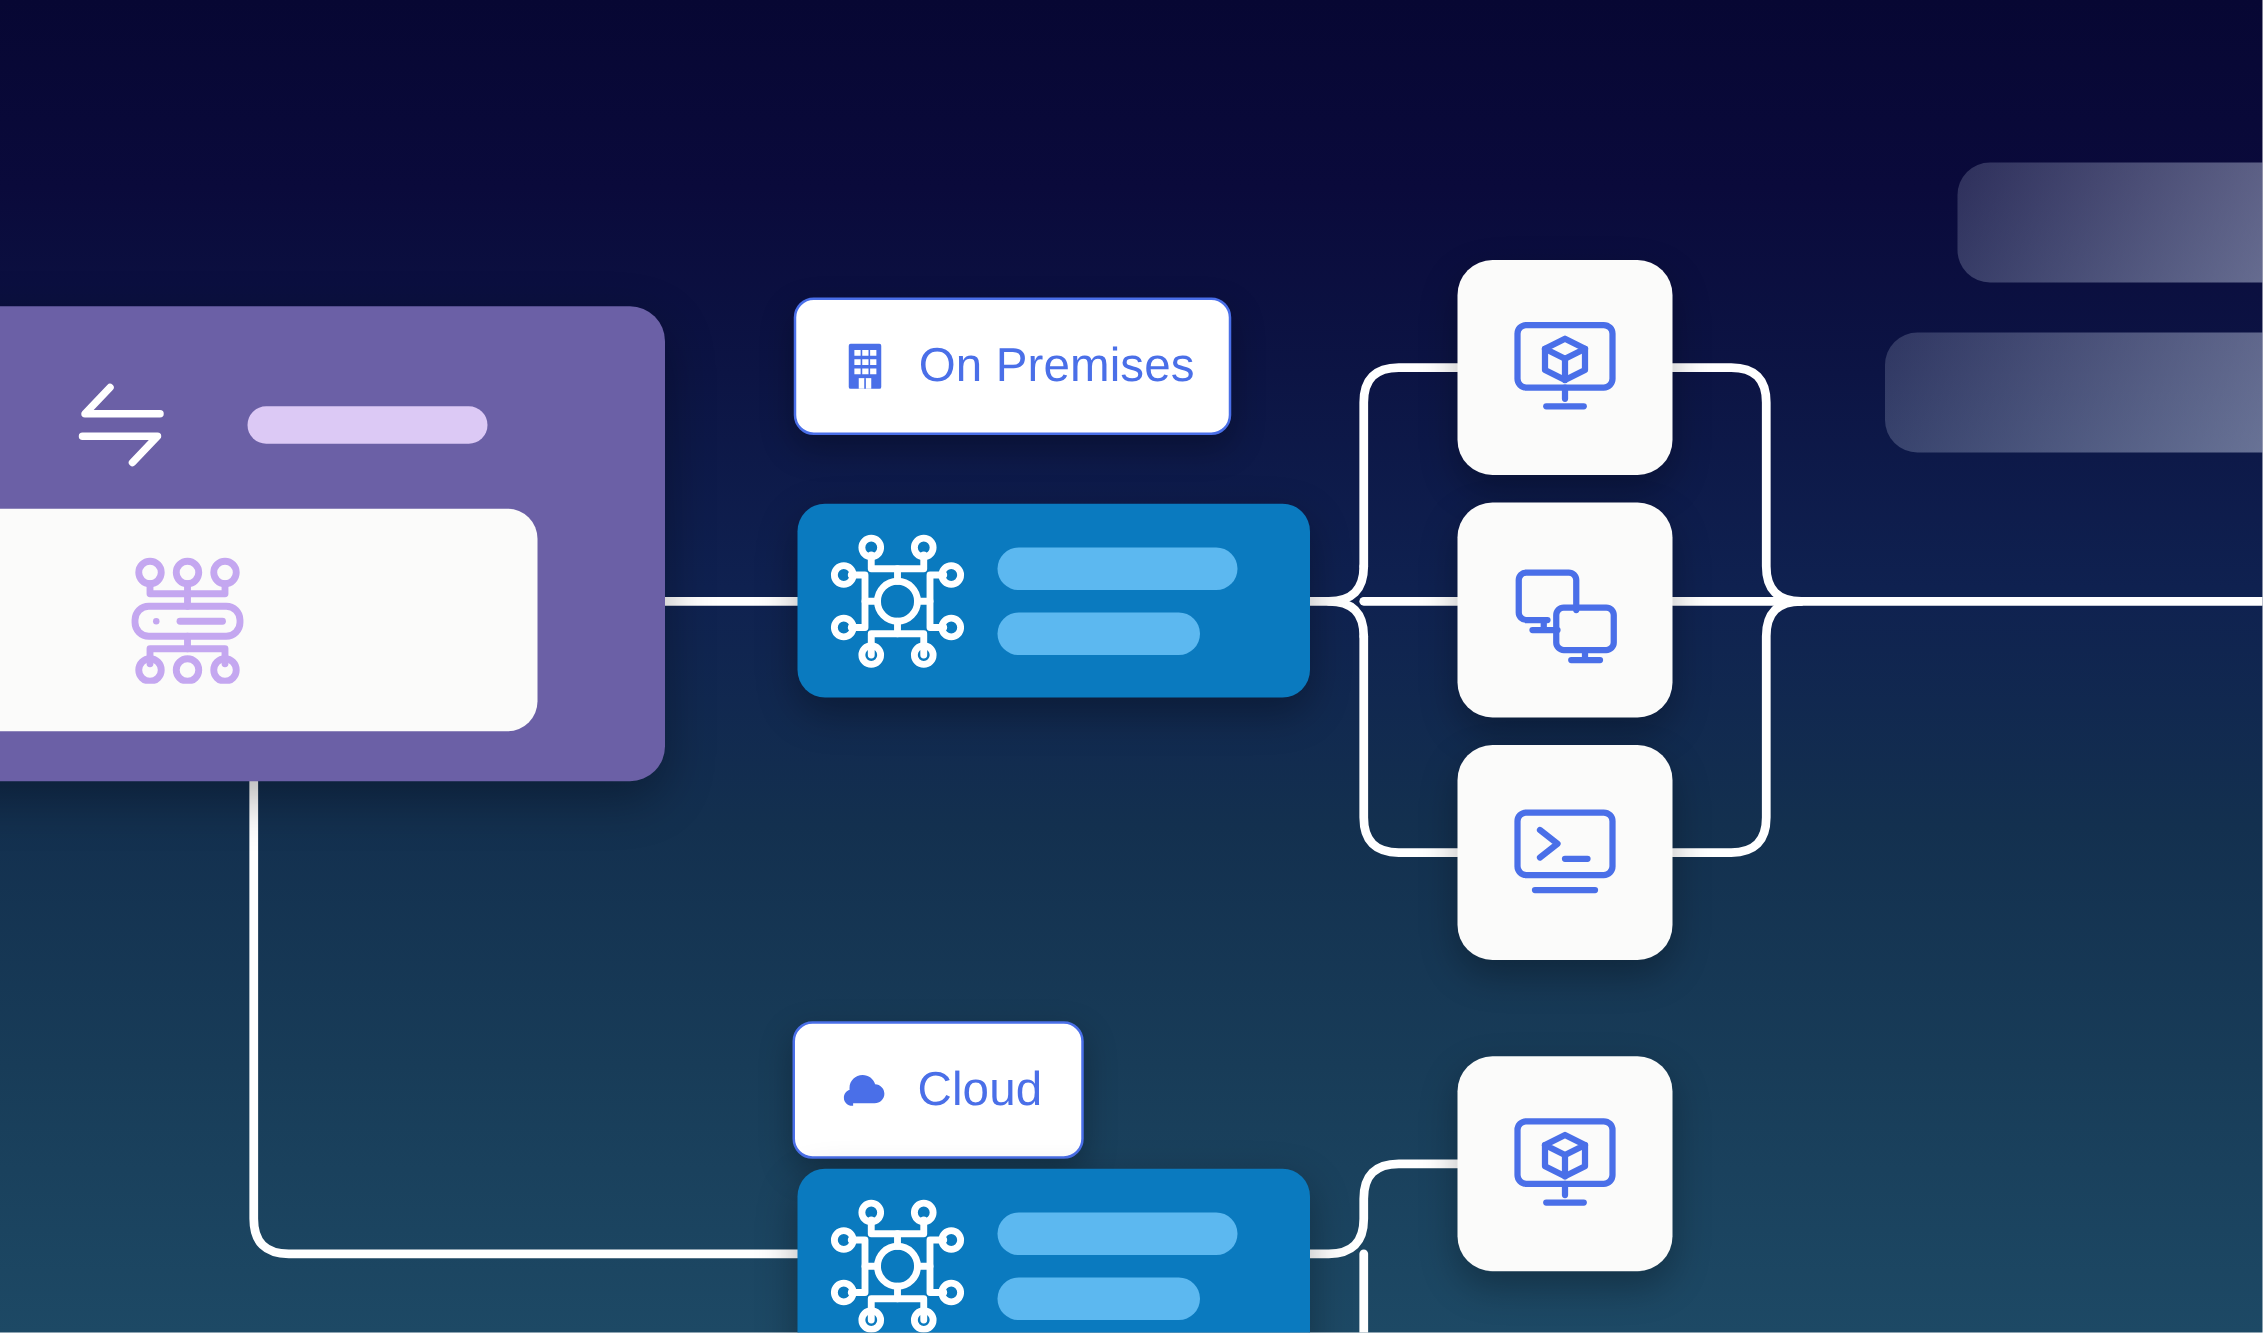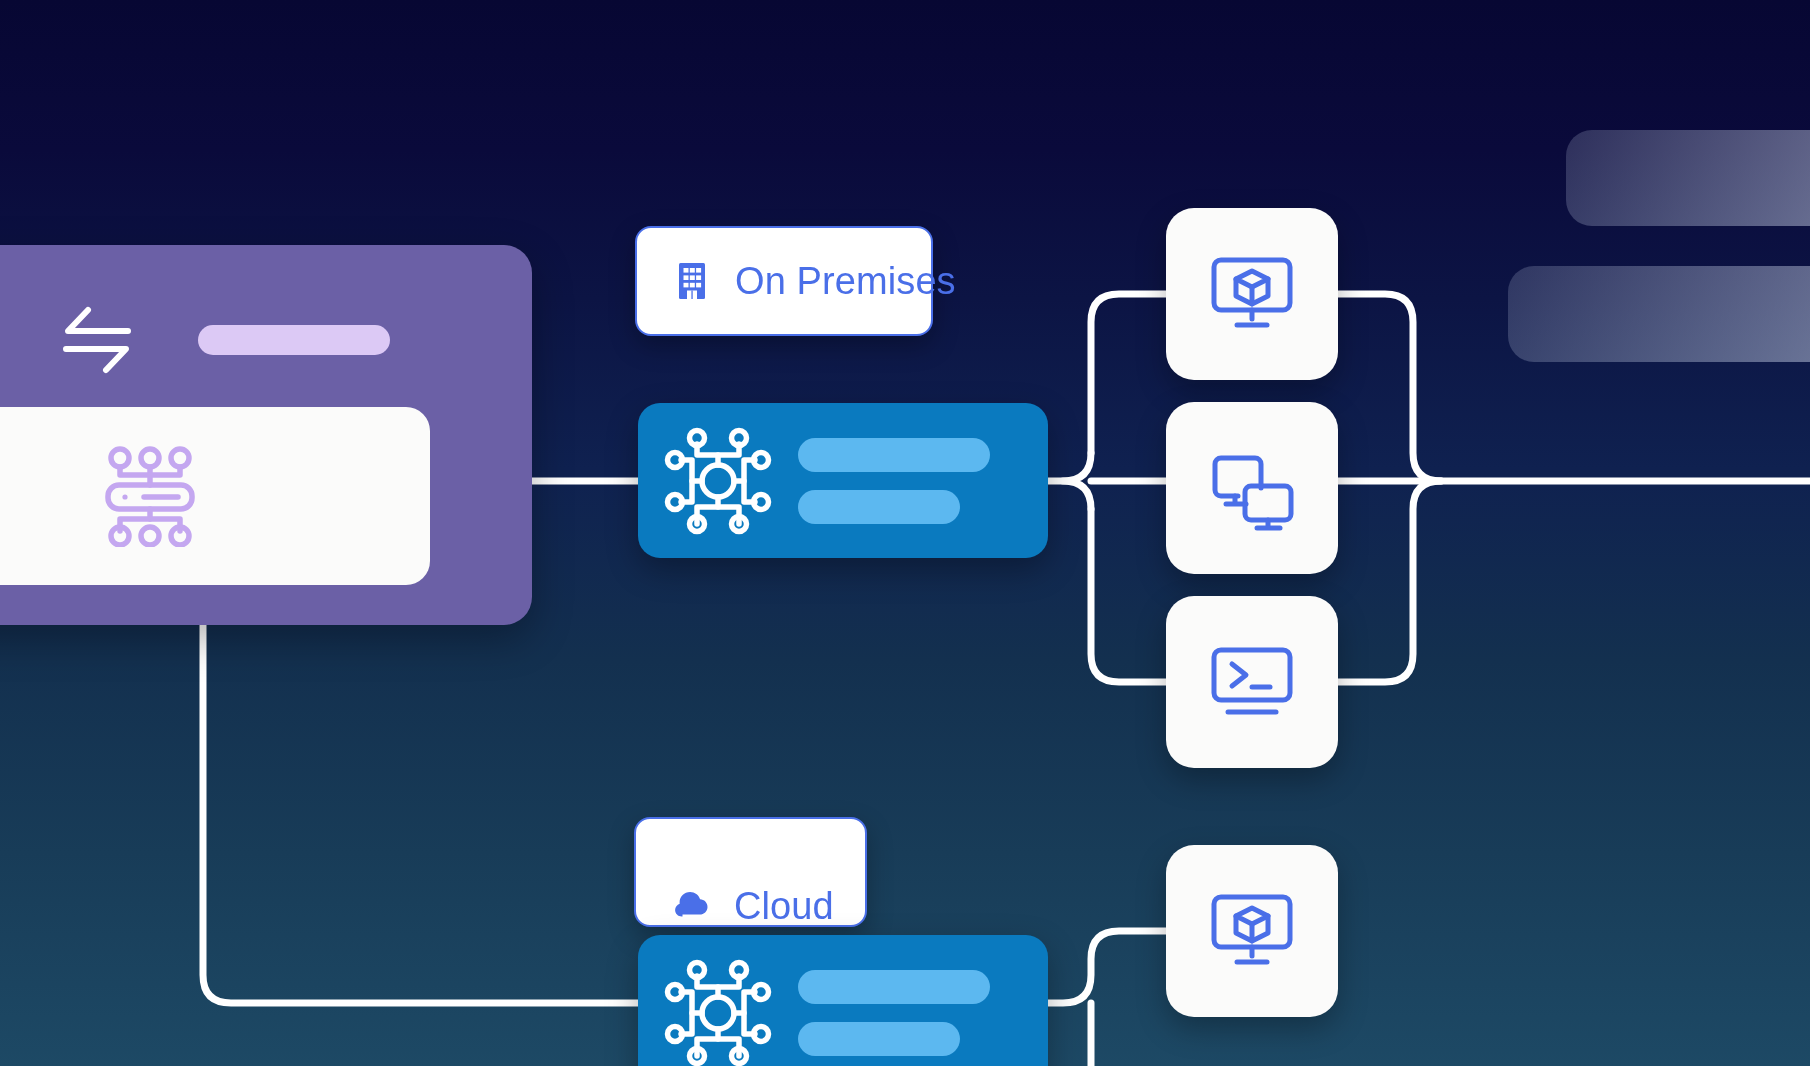--- a/index.html
+++ b/index.html
@@ -61,22 +61,22 @@
     padding:0 34px;
     box-shadow: 0 10px 26px rgba(0,0,0,.28);
   }
   .pill-label {
     color:#4a6fe8;
     font-size:38px;
     line-height:1;
     letter-spacing:.1px;
     white-space:nowrap;
   }
-  #pill-onprem { left:635px; top:226px; width:298px; height:110px; }
-  #pill-cloud  { left:634px; top:817px; width:233px; height:110px;align-items:flex-end; }
+  #pill-onprem { left:635px; top:238px; width:350px; height:110px; }
+  #pill-cloud  { left:634px; top:817px; width:233px; height:110px; }
   .pill-icon { width:42px; height:42px; flex:0 0 auto; display:block; }
 
   
   .blue-card {
     position:absolute; z-index:5;
     background:#0a7abf;
     border-radius:22px;
     display:flex; align-items:center;
     box-shadow: 0 12px 32px rgba(0,0,0,.30);
   }

